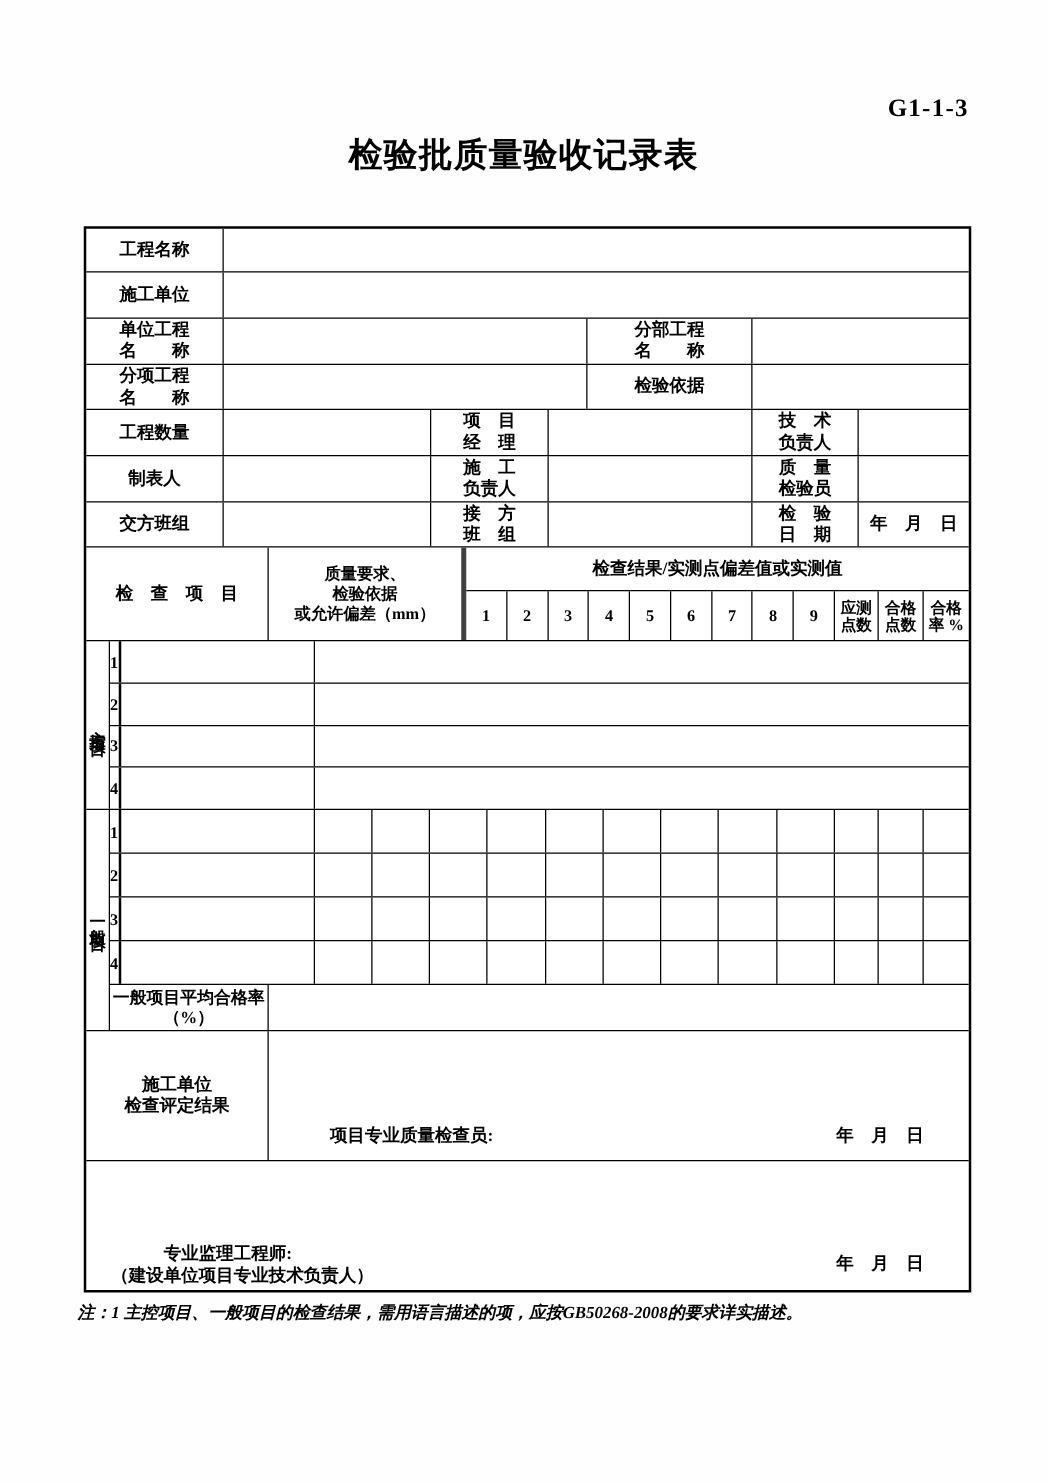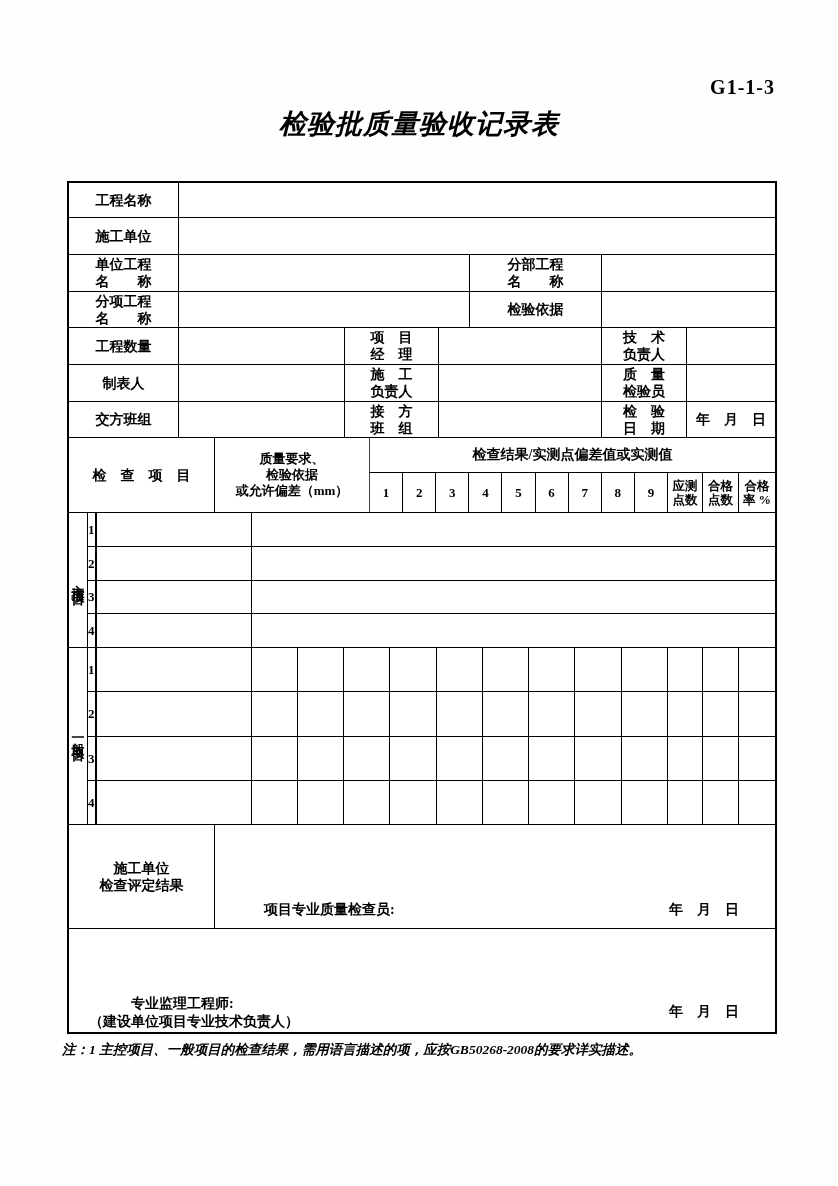--- a/index.html
+++ b/index.html
@@ -5,21 +5,21 @@
   * { margin:0; padding:0; box-sizing:border-box; }
   html,body { background:#fdfdfd; }
   body {
     width:838px; height:1186px;
     font-family:"Liberation Serif","DejaVu Serif",serif;
     color:#000;
   }
   .page { position:relative; width:838px; height:1186px; background:#fefefe; overflow:hidden; }
 
   .code { position:absolute; top:76px; right:63px; font-size:20px; font-weight:bold; letter-spacing:1px; }
-  .title { position:absolute; top:106px; left:0; width:100%; text-align:center; font-size:27px; font-weight:bold; letter-spacing:1px;font-style:italic; }
+  .title { position:absolute; top:106px; left:0; width:100%; text-align:center; font-size:27px; font-weight:bold; letter-spacing:1px; }
   .standard { position:absolute; top:153px; left:0; width:100%; text-align:center; font-size:16px; font-weight:bold; letter-spacing:1px;margin-top:32px; }
 
   .form { position:absolute; left:67px; top:181px; width:710px; border:2px solid #000; background:#fff; }
   .row { display:flex; border-top:1px solid #000; }
   .form > .row:first-child { border-top:none; }
 
   .cell {
     border-left:1px solid #000;
     display:flex; flex-direction:column; justify-content:center; align-items:center;
     text-align:center; font-size:14px; font-weight:bold; line-height:17px;
@@ -37,21 +37,21 @@
   .fx{flex:1}
 
   .vlabel { width:19px; border-right:1px solid #000; display:flex; align-items:center; justify-content:center; }
   .vlabel span { writing-mode:vertical-lr; text-orientation:upright; font-size:13px; font-weight:bold; letter-spacing:3px; }
 
   .stack { flex:1; display:flex; flex-direction:column; }
   .srow { display:flex; border-top:1px solid #000; flex:1; }
   .stack > .srow:first-child, .stack > .row:first-child { border-top:none; }
   .srow > .cell:first-child { border-left:none; }
 
-  .rescol { flex:1; display:flex; flex-direction:column; border-left:1px solid #404040; }
+  .rescol { flex:1; display:flex; flex-direction:column; border-left:4px solid #404040; }
   .res-title { height:34px; display:flex; align-items:center; justify-content:center; font-size:14px; font-weight:bold; }
   .res-grid { flex:1; border-top:1px solid #000; display:flex; }
   .res-grid > .cell:first-child { border-left:none; }
   .grid { flex:1; border-left:1px solid #000; display:flex; }
   .grid > .cell:first-child { border-left:none; }
   .gc { flex:1; border-left:1px solid #000; font-size:13px; }
   .stat { font-size:12.5px; line-height:14px; }
 
   .numcell { font-size:13px; }
   .reqcell { font-size:13px; line-height:16px; }
@@ -293,20 +293,27 @@
             <div class="cell gc"></div>
             <div class="cell gc"></div>
             <div class="cell gc"></div>
             <div class="cell gc"></div>
             <div class="cell w35"></div>
             <div class="cell w36"></div>
             <div class="cell w37"></div>
           </div>
         </div>
 
+        <div class="srow" style="flex:none;height:37px;">
+          <div class="cell w126 avglabel">
+            <span>一般项目平均合格率</span>
+            <span>（%）</span>
+          </div>
+          <div class="cell fx"></div>
+        </div>
       </div>
     </div>
 
     <div class="row h104">
       <div class="cell w145">
         <span>施工单位</span>
         <span>检查评定结果</span>
       </div>
       <div class="cell fx signbox">
         <span class="abs" style="left:49px;top:76px;">项目专业质量检查员:</span>

